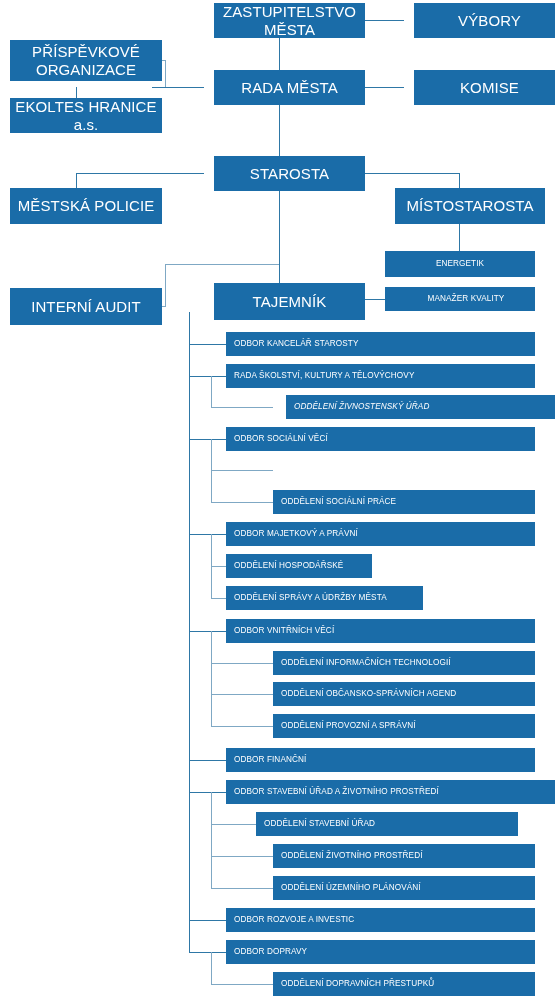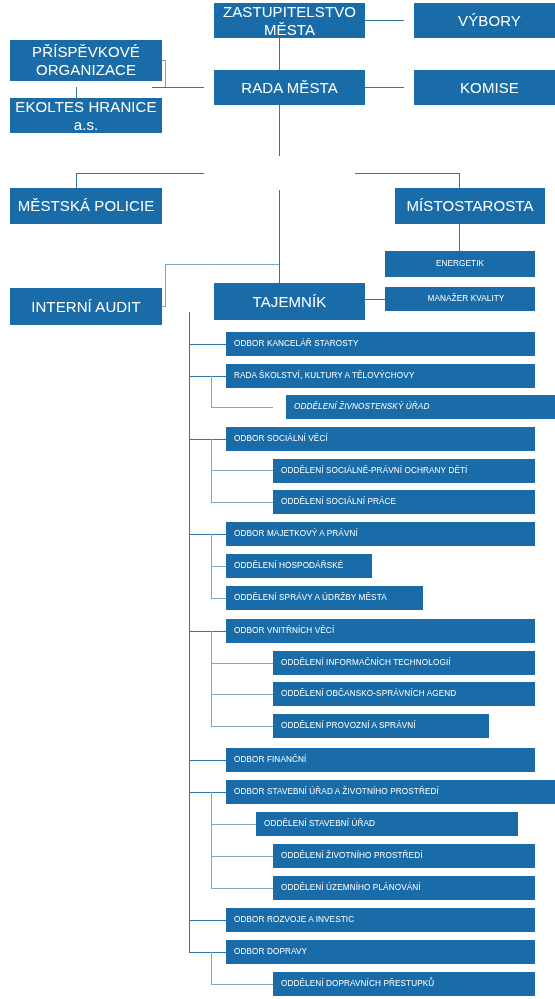--- a/index.html
+++ b/index.html
@@ -123,20 +123,21 @@
 
   <div class="node center t-top" style="left:0px; top:40px; width:152px; height:41px;">PŘÍSPĚVKOVÉ
 ORGANIZACE</div>
 
   <div class="node center t-top" style="left:204px; top:70px; width:151px; height:35px;">RADA MĚSTA</div>
 
   <div class="node center t-top" style="left:404px; top:70px; width:151px; height:35px;">KOMISE</div>
 
   <div class="node center t-top" style="left:0px; top:98px; width:152px; height:35px;">EKOLTES HRANICE a.s.</div>
 
+  <div class="node center t-top" style="left:204px; top:156px; width:151px; height:35px;">STAROSTA</div>
 
   <div class="node center t-top" style="left:0px; top:188px; width:152px; height:36px;">MĚSTSKÁ POLICIE</div>
 
   <div class="node center t-top" style="left:385px; top:188px; width:150px; height:36px;">MÍSTOSTAROSTA</div>
 
   <div class="node center t-small" style="left:385px; top:251px; width:150px; height:26px;">ENERGETIK</div>
 
   <div class="node center t-top" style="left:0px; top:288px; width:152px; height:37px;">INTERNÍ AUDIT</div>
 
   <div class="node center t-top" style="left:204px; top:283px; width:151px; height:37px;">TAJEMNÍK</div>
@@ -144,37 +145,36 @@
   <div class="node center t-small" style="left:385px; top:287px; width:150px; height:24px;padding-left:12px;">MANAŽER KVALITY</div>
 
   <div class="node left t-dept" style="left:226px; top:332px; width:309px; height:24px;">ODBOR KANCELÁŘ STAROSTY</div>
 
   <div class="node left t-dept" style="left:226px; top:364px; width:309px; height:24px;">RADA ŠKOLSTVÍ, KULTURY A TĚLOVÝCHOVY</div>
 
   <div class="node left t-sub" style="left:286px; top:395px; width:308px; height:24px;font-style:italic;">ODDĚLENÍ ŽIVNOSTENSKÝ ÚŘAD</div>
 
   <div class="node left t-dept" style="left:226px; top:427px; width:309px; height:24px;">ODBOR SOCIÁLNÍ VĚCÍ</div>
 
-  <div class="node left t-sub" style="left:273px; top:459px; width:262px; height:24px;">ODDĚLENÍ SOCIÁLNĚ-PRÁVNÍ OCHRANY DĚTÍ</div>
 
   <div class="node left t-sub" style="left:273px; top:490px; width:262px; height:24px;">ODDĚLENÍ SOCIÁLNÍ PRÁCE</div>
 
   <div class="node left t-dept" style="left:226px; top:522px; width:309px; height:24px;">ODBOR MAJETKOVÝ A PRÁVNÍ</div>
 
   <div class="node left t-sub" style="left:226px; top:554px; width:146px; height:24px;">ODDĚLENÍ HOSPODÁŘSKÉ</div>
 
   <div class="node left t-sub" style="left:226px; top:586px; width:197px; height:24px;">ODDĚLENÍ SPRÁVY A ÚDRŽBY MĚSTA</div>
 
   <div class="node left t-dept" style="left:226px; top:619px; width:309px; height:24px;">ODBOR VNITŘNÍCH VĚCÍ</div>
 
   <div class="node left t-sub" style="left:273px; top:651px; width:262px; height:24px;">ODDĚLENÍ INFORMAČNÍCH TECHNOLOGIÍ</div>
 
   <div class="node left t-sub" style="left:273px; top:682px; width:262px; height:24px;">ODDĚLENÍ OBČANSKO-SPRÁVNÍCH AGEND</div>
 
-  <div class="node left t-sub" style="left:273px; top:714px; width:216px; height:24px;text-align:center;">ODDĚLENÍ PROVOZNÍ A SPRÁVNÍ</div>
+  <div class="node left t-sub" style="left:273px; top:714px; width:262px; height:24px;text-align:center;">ODDĚLENÍ PROVOZNÍ A SPRÁVNÍ</div>
 
   <div class="node left t-dept" style="left:226px; top:748px; width:309px; height:24px;text-align:center;">ODBOR FINANČNÍ</div>
 
   <div class="node left t-dept" style="left:226px; top:780px; width:345px; height:24px;">ODBOR STAVEBNÍ ÚŘAD A ŽIVOTNÍHO PROSTŘEDÍ</div>
 
   <div class="node left t-sub" style="left:256px; top:812px; width:262px; height:24px;">ODDĚLENÍ STAVEBNÍ ÚŘAD</div>
 
   <div class="node left t-sub" style="left:273px; top:844px; width:262px; height:24px;">ODDĚLENÍ ŽIVOTNÍHO PROSTŘEDÍ</div>
 
   <div class="node left t-sub" style="left:273px; top:876px; width:262px; height:24px;">ODDĚLENÍ ÚZEMNÍHO PLÁNOVÁNÍ</div>

